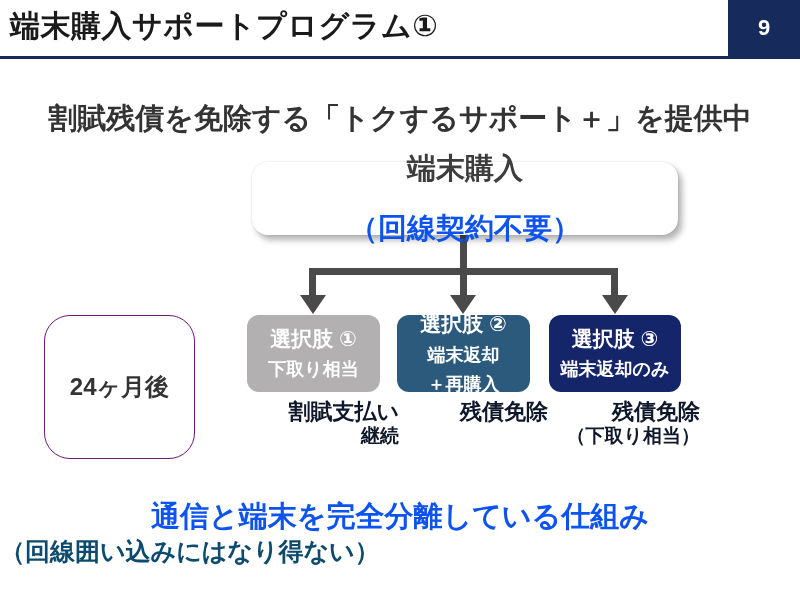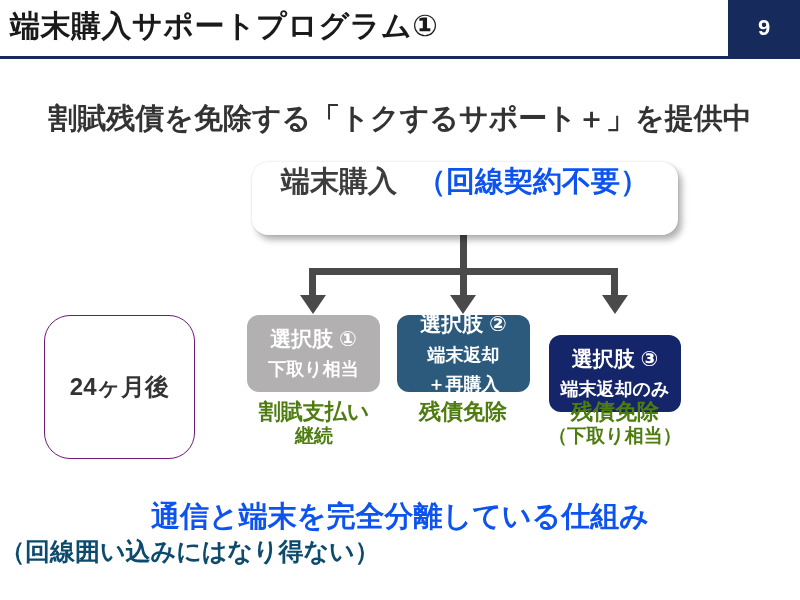--- a/index.html
+++ b/index.html
@@ -25,22 +25,23 @@
   
   .subtitle{
     position:absolute;left:0;top:99px;width:800px;text-align:center;
     font-size:29px;font-weight:800;color:#333;white-space:nowrap;
   }
   
   .root-box{
     position:absolute;left:252px;top:162px;width:426px;height:73px;
     background:#fff;border-radius:16px;
     box-shadow:4px 5px 6px rgba(0,0,0,0.30), 0 0 2px rgba(0,0,0,0.15);
-    display:flex;justify-content:center;gap:20px;
+    display:flex;align-items:center;justify-content:center;gap:20px;
     white-space:nowrap;
+    flex-direction:column;
   }
   .root-main{font-size:29px;font-weight:800;color:#3d3d3d;}
   .root-note{font-size:29px;font-weight:800;color:var(--blue,#0d53ef);}
   .stem{position:absolute;background:var(--arrow,#4a4a4a);}
   .stem-center{left:460px;top:234px;width:7px;height:62px;}
   .stem-h{left:309px;top:268px;width:309px;height:7px;}
   .stem-left{left:309px;top:268px;width:7px;height:28px;}
   .stem-right{left:611px;top:268px;width:7px;height:28px;}
   .arrowhead{
     position:absolute;width:0;height:0;top:295px;
@@ -48,26 +49,26 @@
     border-top:19px solid var(--arrow,#4a4a4a);
   }
   .ah-1{left:300px;} .ah-2{left:450px;} .ah-3{left:602px;}
   .opt-box{
     position:absolute;top:315px;height:77px;border-radius:12px;color:#fff;
     display:flex;flex-direction:column;align-items:center;justify-content:center;
     line-height:1.18;white-space:nowrap;gap:8px;
   }
   .opt-1{left:247px;width:133px;background:var(--gray_box,#b2b0b0);}
   .opt-2{left:397px;width:133px;background:var(--steel_box,#2b5a7c);}
-  .opt-3{left:549px;width:132px;background:var(--navy_box,#152569);margin-top:20px;}
+  .opt-3{left:549px;width:132px;background:var(--navy_box,#152569);}
   .opt-heading{font-size:21px;font-weight:800;}
   .opt-line{font-size:18px;font-weight:800;}
   .result{
-    position:absolute;top:399px;width:170px;text-align:center;
-    color:#4d7c0f;line-height:1.2;white-space:nowrap;
+    position:absolute;top:399px;width:170px;text-align:right;
+    color:#0f172a;line-height:1.2;white-space:nowrap;
   }
   .res-1{left:229px;} .res-2{left:378px;} .res-3{left:530px;}
   .result-l1{font-size:22px;font-weight:800;}
   .result-l2{font-size:19px;font-weight:800;}
   .timeline-box{
     position:absolute;left:44px;top:315px;width:149px;height:142px;
     background:#fff;border:1px solid #701a75;border-radius:26px;
     display:flex;align-items:center;justify-content:center;
     font-size:24px;font-weight:800;color:#333;white-space:nowrap;
   }

